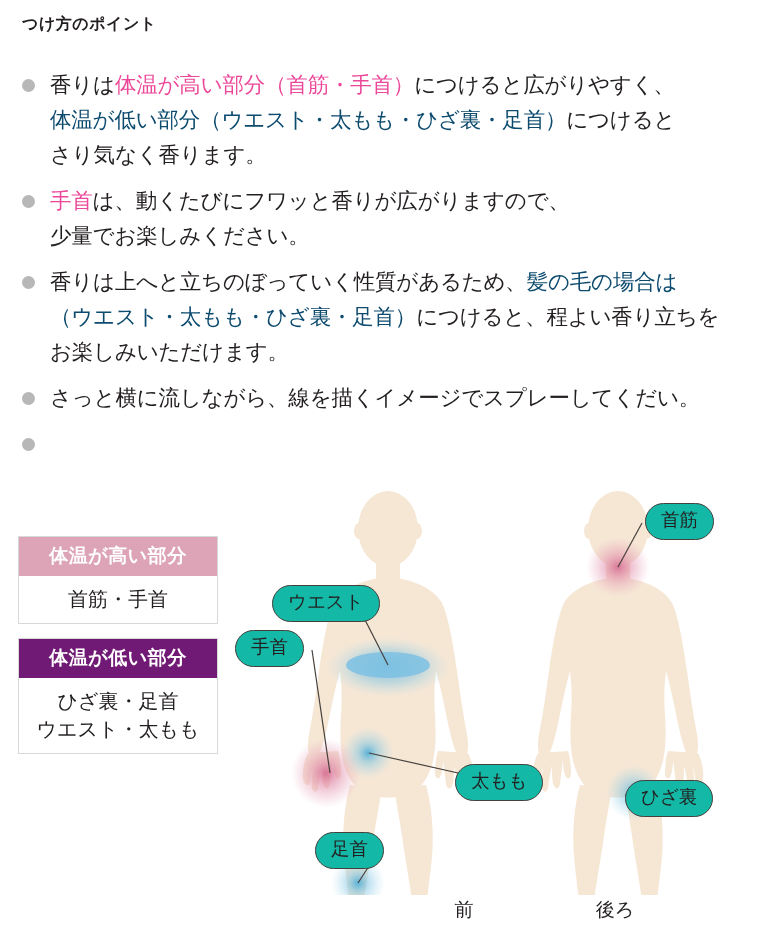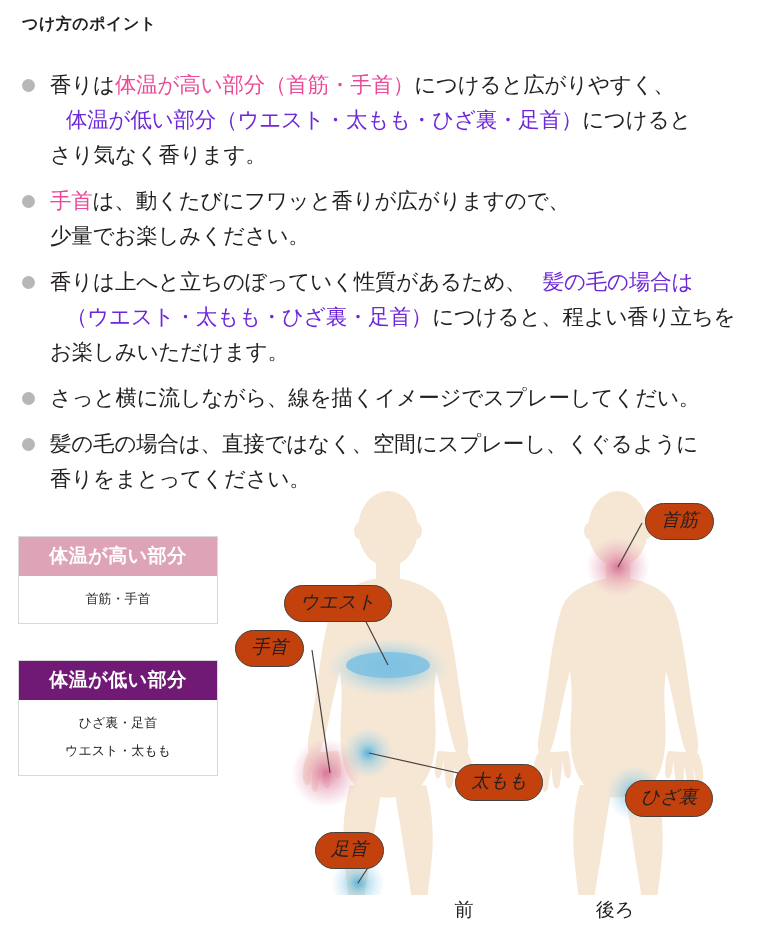--- a/index.html
+++ b/index.html
@@ -46,46 +46,46 @@
   .bullet-dot {
     position: absolute;
     left: 4px;
     top: 11px;
     width: 13px;
     height: 13px;
     border-radius: 50%;
     background: #b7b7b7;
   }
   .txt-pink { color: #ec4899; }
-  .txt-blue { color: #6d28d9; margin-left: 16px; }
+  .txt-blue { color: #0c4a6e; }
 
   
   .legend-wrap {
     position: absolute;
     left: 18px;
     top: 536px;
     width: 200px;
   }
   .legend-box {
     border: 1px solid #d8d8d8;
     background: #ffffff;
-    margin-bottom: 36px;
+    margin-bottom: 14px;
   }
   .legend-head {
     font-size: 19px;
     font-weight: bold;
     color: #ffffff;
     text-align: center;
     padding: 6px 0 7px 0;
     letter-spacing: 0.5px;
   }
   .legend-head.warm { background: #dda4b7; }
   .legend-head.cool { background: #701a75; }
   .legend-body {
-    font-size: 13px;
+    font-size: 20px;
     text-align: center;
     color: #231f20;
     padding: 9px 4px 10px 4px;
     line-height: 28px;
   }
 
   
   .figure-area {
     position: absolute;
     left: 230px;
@@ -101,32 +101,31 @@
     color: #231f20;
     text-align: center;
     width: 80px;
   }
   .cap-front { left: 194px; top: 412px; }
   .cap-back  { left: 345px; top: 412px; }
 
   
   .pill {
     position: absolute;
-    background: #c2410c;
+    background: #14b8a6;
     border: 1.4px solid #46403c;
     border-radius: 999px;
     font-size: 18.5px;
     line-height: 1;
     padding: 7px 15px 9px 15px;
     color: #231f20;
     white-space: nowrap;
-    font-style: italic;
   }
   .pill-kubisuji { left: 415px; top:  18px; }
-  .pill-uesuto   { left:  54px; top: 100px; }
+  .pill-uesuto   { left:  42px; top: 100px; }
   .pill-tekubi   { left:   5px; top: 145px; }
   .pill-futomomo { left: 225px; top: 279px; }
   .pill-hizaura  { left: 395px; top: 295px; }
   .pill-ashikubi { left:  85px; top: 347px; }
 </style>
 </head>
 <body>
 
 <div class="page-title">つけ方のポイント</div>
 
@@ -142,21 +141,20 @@
   <div class="bullet-item">
     <span class="bullet-dot"></span>
     <span class="bullet-text"><span>香りは上へと立ちのぼっていく性質があるため、</span><span class="txt-blue">髪の毛の場合は</span><br><span class="txt-blue">（ウエスト・太もも・ひざ裏・足首）</span><span>につけると、程よい香り立ちを</span><br><span>お楽しみいただけます。</span></span>
   </div>
   <div class="bullet-item">
     <span class="bullet-dot"></span>
     <span class="bullet-text"><span>さっと横に流しながら、線を描くイメージでスプレーしてくだい。</span></span>
   </div>
   <div class="bullet-item">
     <span class="bullet-dot"></span>
-    <span class="bullet-text"><span>髪の毛の場合は、直接ではなく、空間にスプレーし、くぐるように</span><br><span>香りをまとってください。</span></span>
   </div>
 </div>
 
 <div class="legend-wrap">
   <div class="legend-box">
     <div class="legend-head warm">体温が高い部分</div>
     <div class="legend-body">首筋・手首</div>
   </div>
   <div class="legend-box">
     <div class="legend-head cool">体温が低い部分</div>

